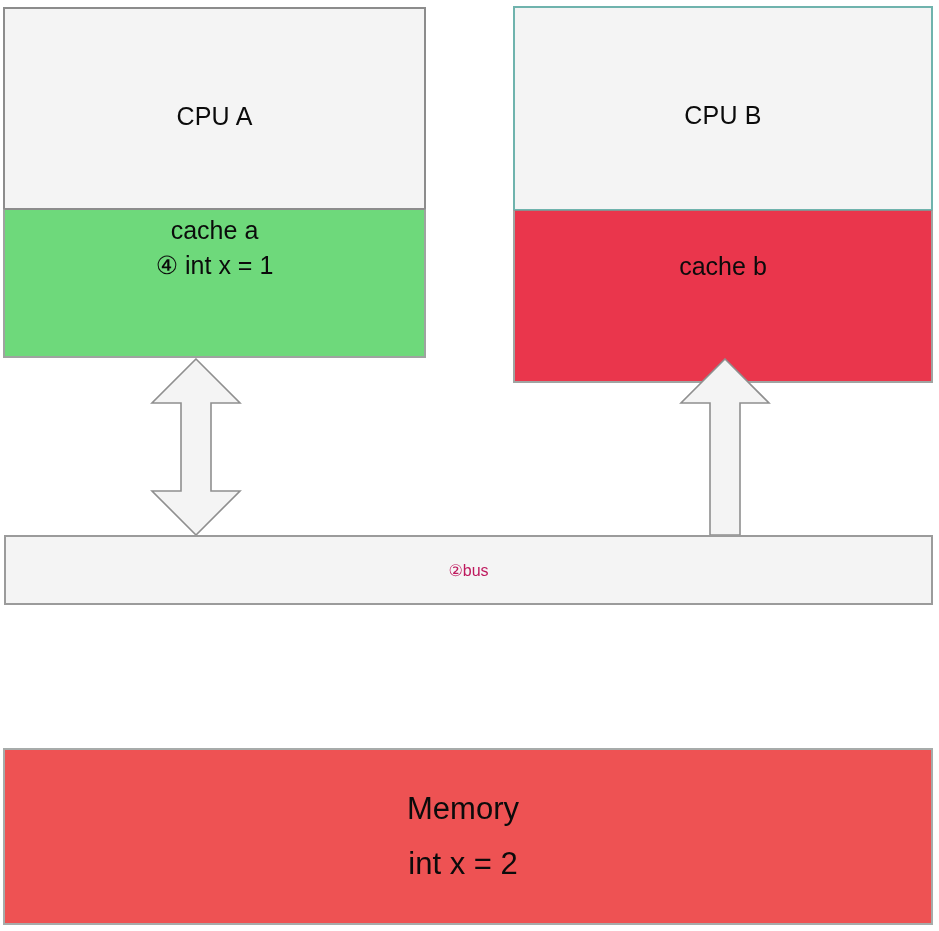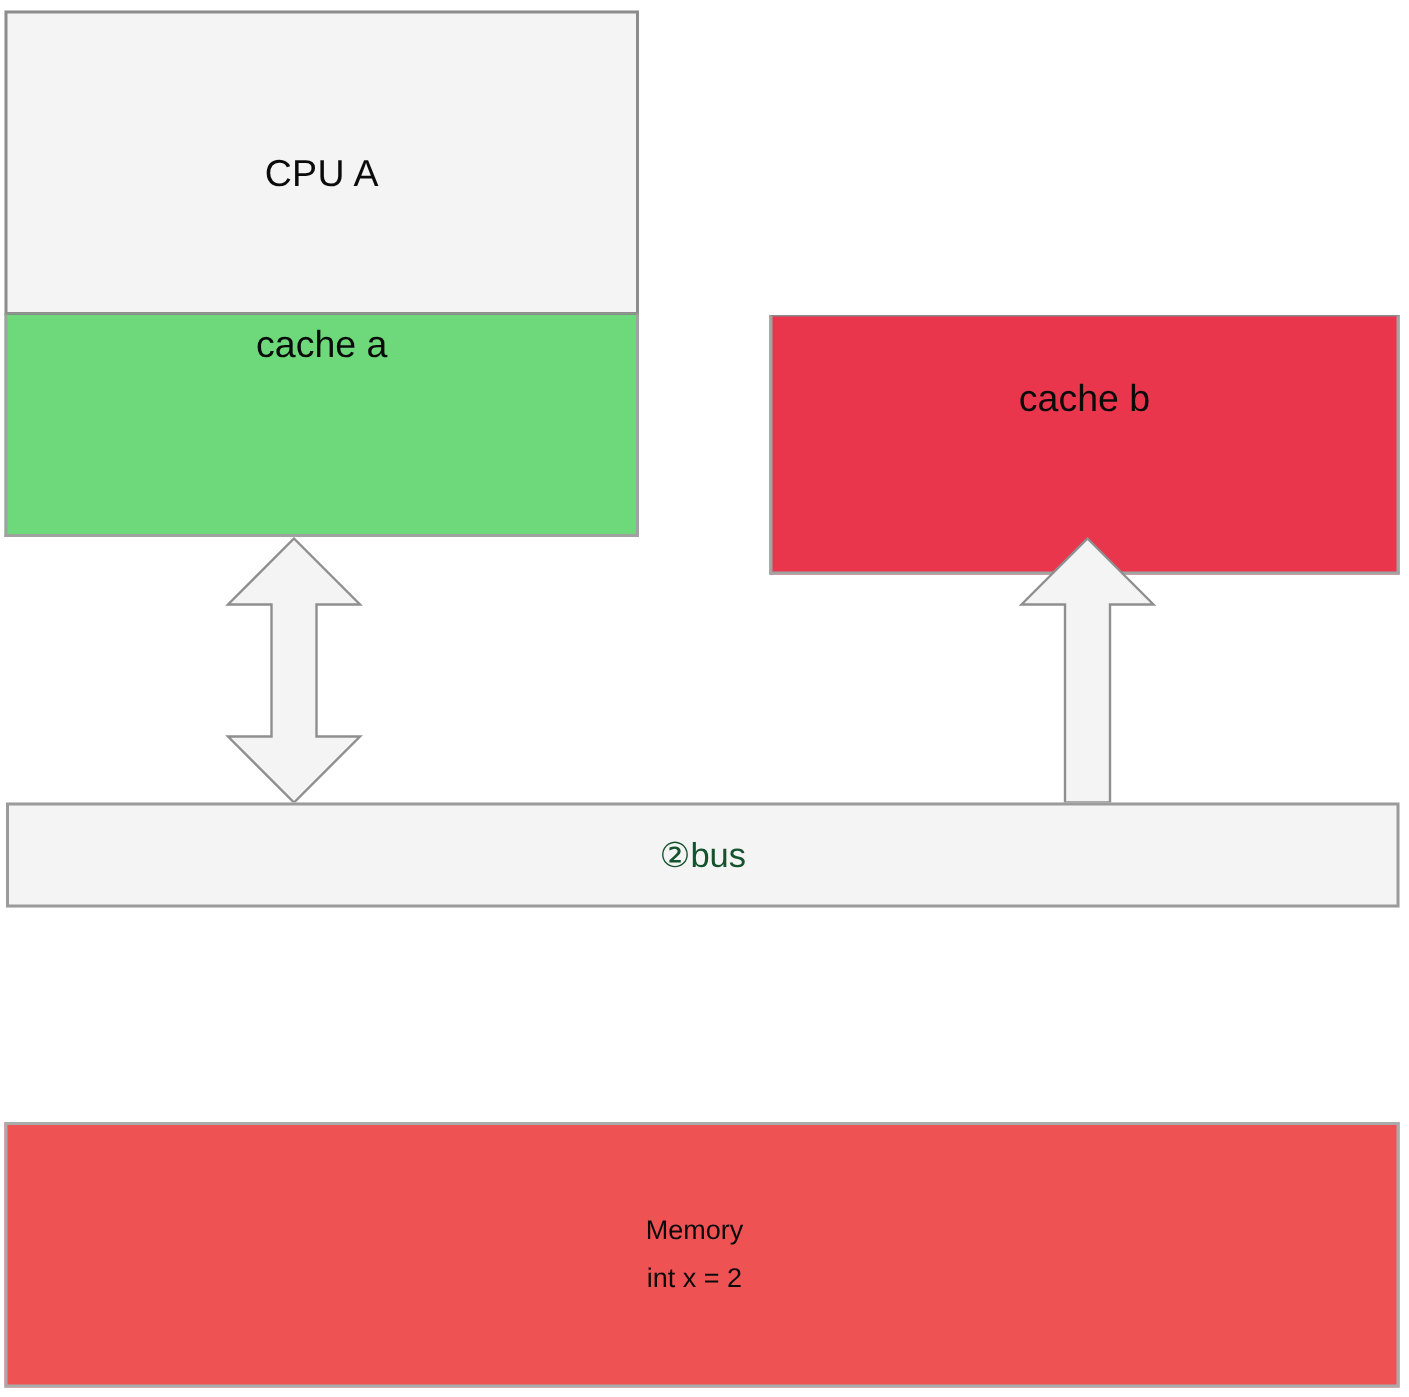--- a/index.html
+++ b/index.html
@@ -96,41 +96,41 @@
     top: 535px;
     width: 929px;
     height: 70px;
     background: #f4f4f4;
     border: 2px solid #9b9b9b;
     display: flex;
     align-items: center;
     justify-content: center;
   }
   .bus-label {
-    font-size: 23px;
-    color: #14532d;
+    font-size: 16px;
+    color: #be185d;
     white-space: nowrap;
   }
 
   
   .memory-box {
     left: 3px;
     top: 748px;
     width: 930px;
     height: 177px;
     background: #ee5253;
     border: 2px solid #a7abaa;
     display: flex;
     flex-direction: column;
     align-items: center;
     justify-content: center;
     color: #0b0b0b;
   }
   .memory-line {
-    font-size: 18px;
+    font-size: 31px;
     line-height: 1.75;
     white-space: nowrap;
     position: relative;
     left: -5px;
   }
 
   
   .arrow-svg {
     position: absolute;
   }
@@ -157,22 +157,26 @@
 <body>
 
 <div id="canvas">
 
   <div class="box cpu-box cpu-a-box">
     <div class="cpu-label">CPU A</div>
   </div>
 
   <div class="box cache-box cache-a-box">
     <div class="cache-line">cache a</div>
+    <div class="cache-line l3">④ int x = 1</div>
   </div>
 
+  <div class="box cpu-box cpu-b-box">
+    <div class="cpu-label">CPU B</div>
+  </div>
 
   <div class="box cache-box cache-b-box">
     <div class="cache-line">cache b</div>
   </div>
 
   <svg class="arrow-svg arrow-double" viewBox="0 0 92 178">
     <polygon class="arrow-shape" points="46,1 90,45 61,45 61,133 90,133 46,177 2,133 31,133 31,45 2,45"></polygon>
   </svg>
 
   <svg class="arrow-svg arrow-single" viewBox="0 0 92 178">

